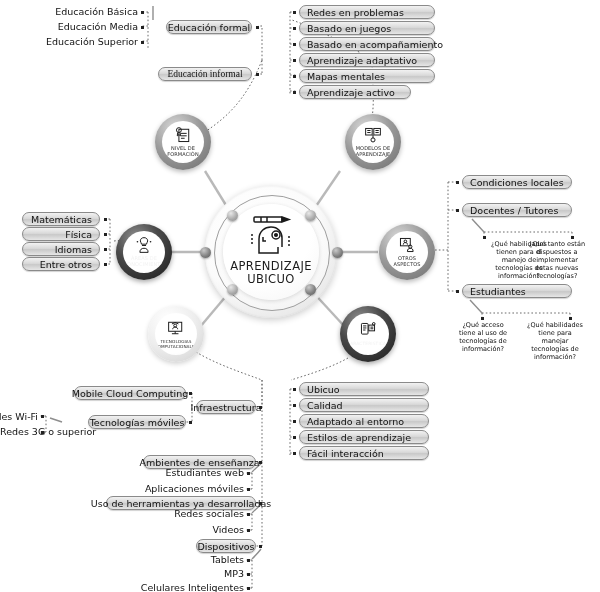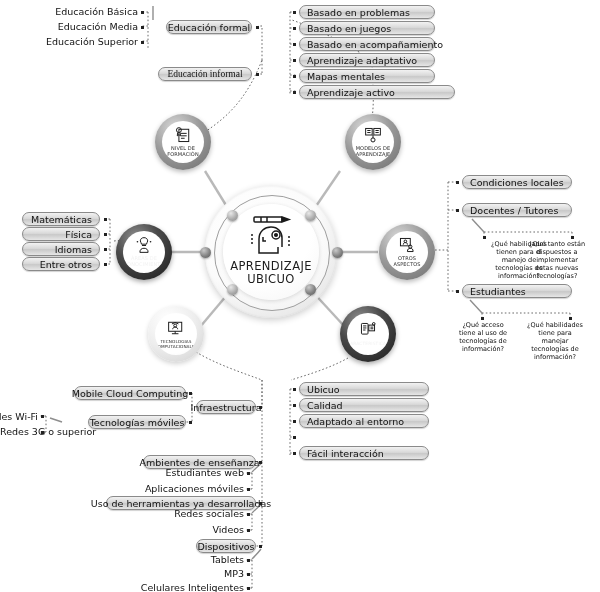--- a/index.html
+++ b/index.html
@@ -391,21 +391,21 @@
       <span>Educación Media</span>
     </div>
   <div class="sq" style="left:141px;top:26px;"></div>
 
   <div class="leaf r" style="left:20px;top:36px;width:118px;">
       <span>Educación Superior</span>
     </div>
   <div class="sq" style="left:141px;top:41px;"></div>
 
   <div class="pill" style="left:299px;top:5px;width:136px;">
-      <span>Basado en problemas</span>
+      <span>Redes en problemas</span>
     </div>
   <div class="sq" style="left:293px;top:11px;"></div>
 
   <div class="pill" style="left:299px;top:21px;width:136px;">
       <span>Basado en juegos</span>
     </div>
   <div class="sq" style="left:293px;top:27px;"></div>
 
   <div class="pill" style="left:299px;top:37px;width:136px;">
       <span>Basado en acompañamiento</span>
@@ -415,21 +415,21 @@
   <div class="pill" style="left:299px;top:53px;width:136px;">
       <span>Aprendizaje adaptativo</span>
     </div>
   <div class="sq" style="left:293px;top:59px;"></div>
 
   <div class="pill" style="left:299px;top:69px;width:136px;">
       <span>Mapas mentales</span>
     </div>
   <div class="sq" style="left:293px;top:75px;"></div>
 
-  <div class="pill" style="left:299px;top:85px;width:156px;">
+  <div class="pill" style="left:299px;top:85px;width:112px;">
       <span>Aprendizaje activo</span>
     </div>
   <div class="sq" style="left:293px;top:91px;"></div>
 
   <div class="pill left" style="left:22px;top:212px;width:78px;">
       <span>Matemáticas</span>
     </div>
   <div class="sq" style="left:104px;top:218px;"></div>
 
   <div class="pill left" style="left:22px;top:227px;width:78px;">
@@ -480,20 +480,23 @@
   <div class="pill" style="left:299px;top:398px;width:130px;">
       <span>Calidad</span>
     </div>
   <div class="sq" style="left:293px;top:404px;"></div>
 
   <div class="pill" style="left:299px;top:414px;width:130px;">
       <span>Adaptado al entorno</span>
     </div>
   <div class="sq" style="left:293px;top:420px;"></div>
 
+  <div class="pill" style="left:299px;top:430px;width:130px;">
+      <span>Estilos de aprendizaje</span>
+    </div>
   <div class="sq" style="left:293px;top:436px;"></div>
 
   <div class="pill" style="left:299px;top:446px;width:130px;align-items:center;">
       <span>Fácil interacción</span>
     </div>
   <div class="sq" style="left:293px;top:452px;"></div>
 
   <div class="pill center" style="left:196px;top:400px;width:60px;">
       <span>Infraestructura</span>
     </div>

